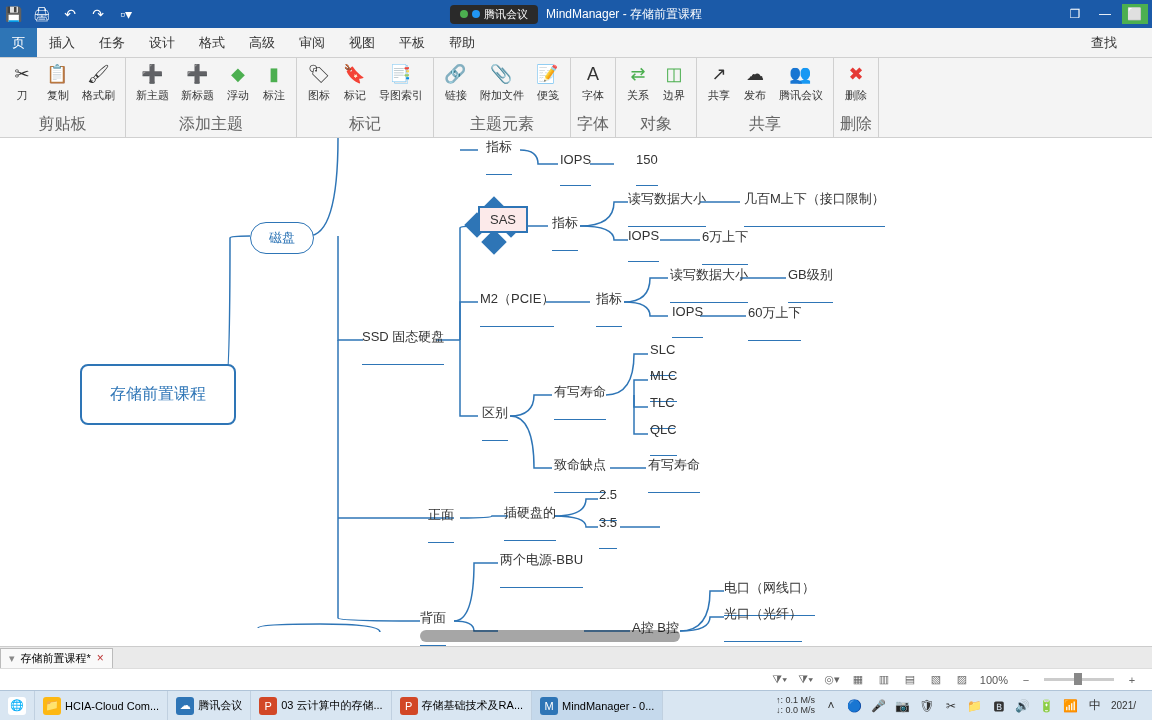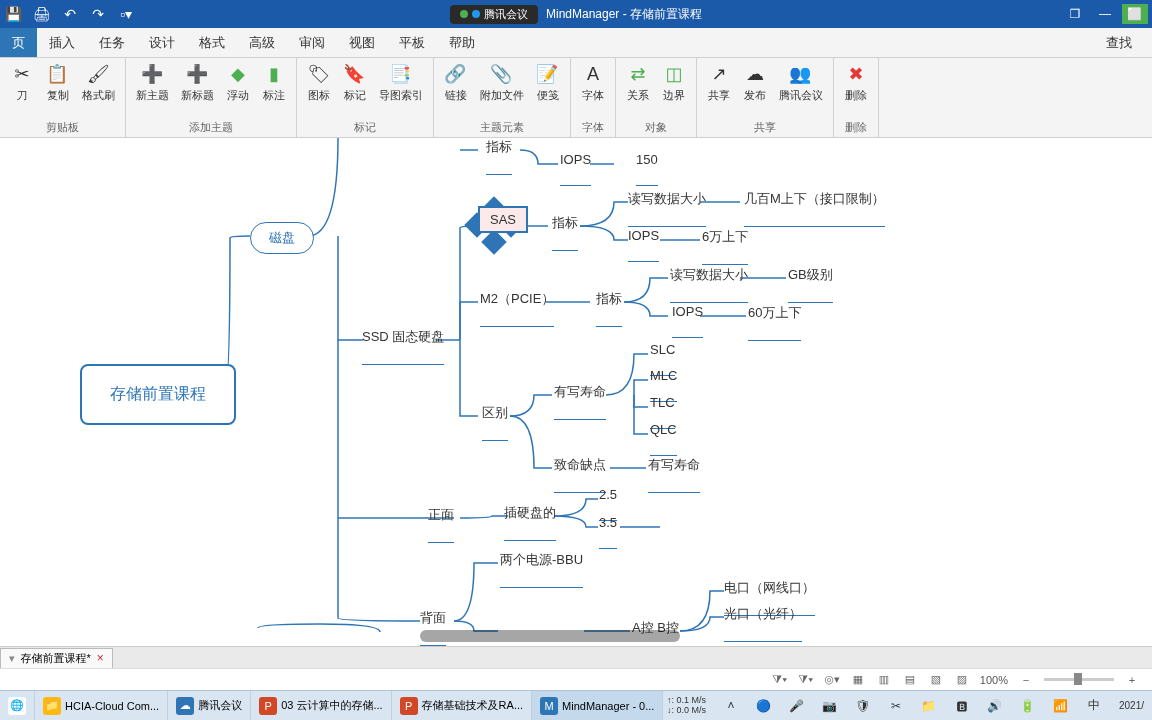--- a/index.html
+++ b/index.html
@@ -14,29 +14,29 @@
 .meeting-dot-g { width: 8px; height: 8px; background: #4caf50; border-radius: 50%; }
 .meeting-dot-b { width: 8px; height: 8px; background: #2196f3; border-radius: 50%; }
 .titlebar-right { margin-left: auto; display: flex; gap: 4px; padding-right: 4px; }
 .win-btn { width: 26px; height: 20px; color: #fff; display: flex; align-items: center; justify-content: center; font-size: 12px; }
 .win-btn.max { background: #4caf50; }
 
 
 .menubar { height: 30px; background: #f4f4f4; border-bottom: 1px solid #d0d0d0; display: flex; align-items: stretch; padding-left: 0; }
 .menu-tab { padding: 0 12px; font-size: 13px; display: flex; align-items: center; color: #333; }
 .menu-tab.active { background: #2e75b6; color: #fff; }
-.menu-find { margin-left: auto; padding-right: 20px; font-size: 13px; display: flex; align-items: center; color: #333; }
+.menu-find { margin-left: auto; padding-right: 35px; font-size: 13px; display: flex; align-items: center; color: #333; }
 
 
 .ribbon { height: 80px; background: #f4f4f4; border-bottom: 1px solid #d0d0d0; display: flex; }
 .ribbon-group { display: flex; flex-direction: column; border-right: 1px solid #d0d0d0; padding: 2px 6px 0; }
 .ribbon-items { display: flex; gap: 4px; flex: 1; align-items: flex-start; }
 .ribbon-btn { display: flex; flex-direction: column; align-items: center; gap: 2px; padding: 2px 4px; font-size: 11px; color: #333; min-width: 32px; }
 .ribbon-btn .ico { width: 24px; height: 24px; display: flex; align-items: center; justify-content: center; font-size: 18px; }
-.ribbon-group-label { text-align: center; font-size: 11px; color: #666; padding-bottom: 2px; }
+.ribbon-group-label { text-align: center; font-size: 16px; color: #666; padding-bottom: 2px; }
 
 
 .canvas { position: absolute; top: 138px; left: 0; right: 0; bottom: 74px; background: #fff; overflow: hidden; }
 .canvas svg { position: absolute; top: 0; left: 0; }
 .node { position: absolute; font-size: 13px; color: #333; white-space: nowrap; }
 .node.root { border: 2px solid #2e75b6; border-radius: 8px; padding: 18px 28px; font-size: 16px; color: #2e75b6; font-weight: 500; background: #fff; }
 .node.disk { border: 1.5px solid #2e75b6; border-radius: 20px; padding: 6px 18px; color: #2e75b6; background: #fff; }
 .node.sas-sel { border: 2px solid #2e75b6; padding: 4px 10px; background: #fceaea; position: absolute; }
 .sas-diamond { position: absolute; width: 18px; height: 18px; background: #2e75b6; transform: rotate(45deg); }
 .underline-node { position: absolute; font-size: 13px; color: #333; border-bottom: 1.5px solid #2e75b6; padding-bottom: 18px; white-space: nowrap; }
@@ -51,21 +51,21 @@
 .statusbar { position: absolute; bottom: 30px; left: 0; right: 0; height: 22px; background: #fff; border-top: 1px solid #ddd; display: flex; align-items: center; justify-content: flex-end; gap: 10px; padding-right: 12px; font-size: 11px; color: #555; }
 .statusbar .sicon { width: 16px; height: 16px; display: flex; align-items: center; justify-content: center; color: #666; }
 .zoom-slider { width: 70px; height: 3px; background: #ccc; position: relative; }
 .zoom-slider .thumb { position: absolute; width: 8px; height: 12px; background: #888; top: -5px; left: 30px; }
 
 
 .taskbar { position: absolute; bottom: 0; left: 0; right: 0; height: 30px; background: #d9e6f2; border-top: 1px solid #b0c4d8; display: flex; align-items: center; }
 .task-item { display: flex; align-items: center; gap: 4px; padding: 0 8px; font-size: 11px; height: 100%; border-right: 1px solid #c0d0e0; }
 .task-item.active { background: #c5d9ec; }
 .task-icon { width: 18px; height: 18px; border-radius: 3px; display: flex; align-items: center; justify-content: center; font-size: 11px; color: #fff; }
-.tray { margin-left: auto; display: flex; align-items: center; gap: 17px; padding-right: 8px; font-size: 10px; color: #333; }
+.tray { margin-left: auto; display: flex; align-items: center; gap: 8px; padding-right: 16px; font-size: 10px; color: #333; }
 .tray-ico { width: 16px; height: 16px; display: flex; align-items: center; justify-content: center; font-size: 12px; }
 .net-speed { font-size: 9px; line-height: 1.1; text-align: right; }
 </style>
 </head>
 <body>
 
 <div class="titlebar">
   <div class="titlebar-left">
     <span class="titlebar-icon">💾</span>
     <span class="titlebar-icon">🖨</span>

